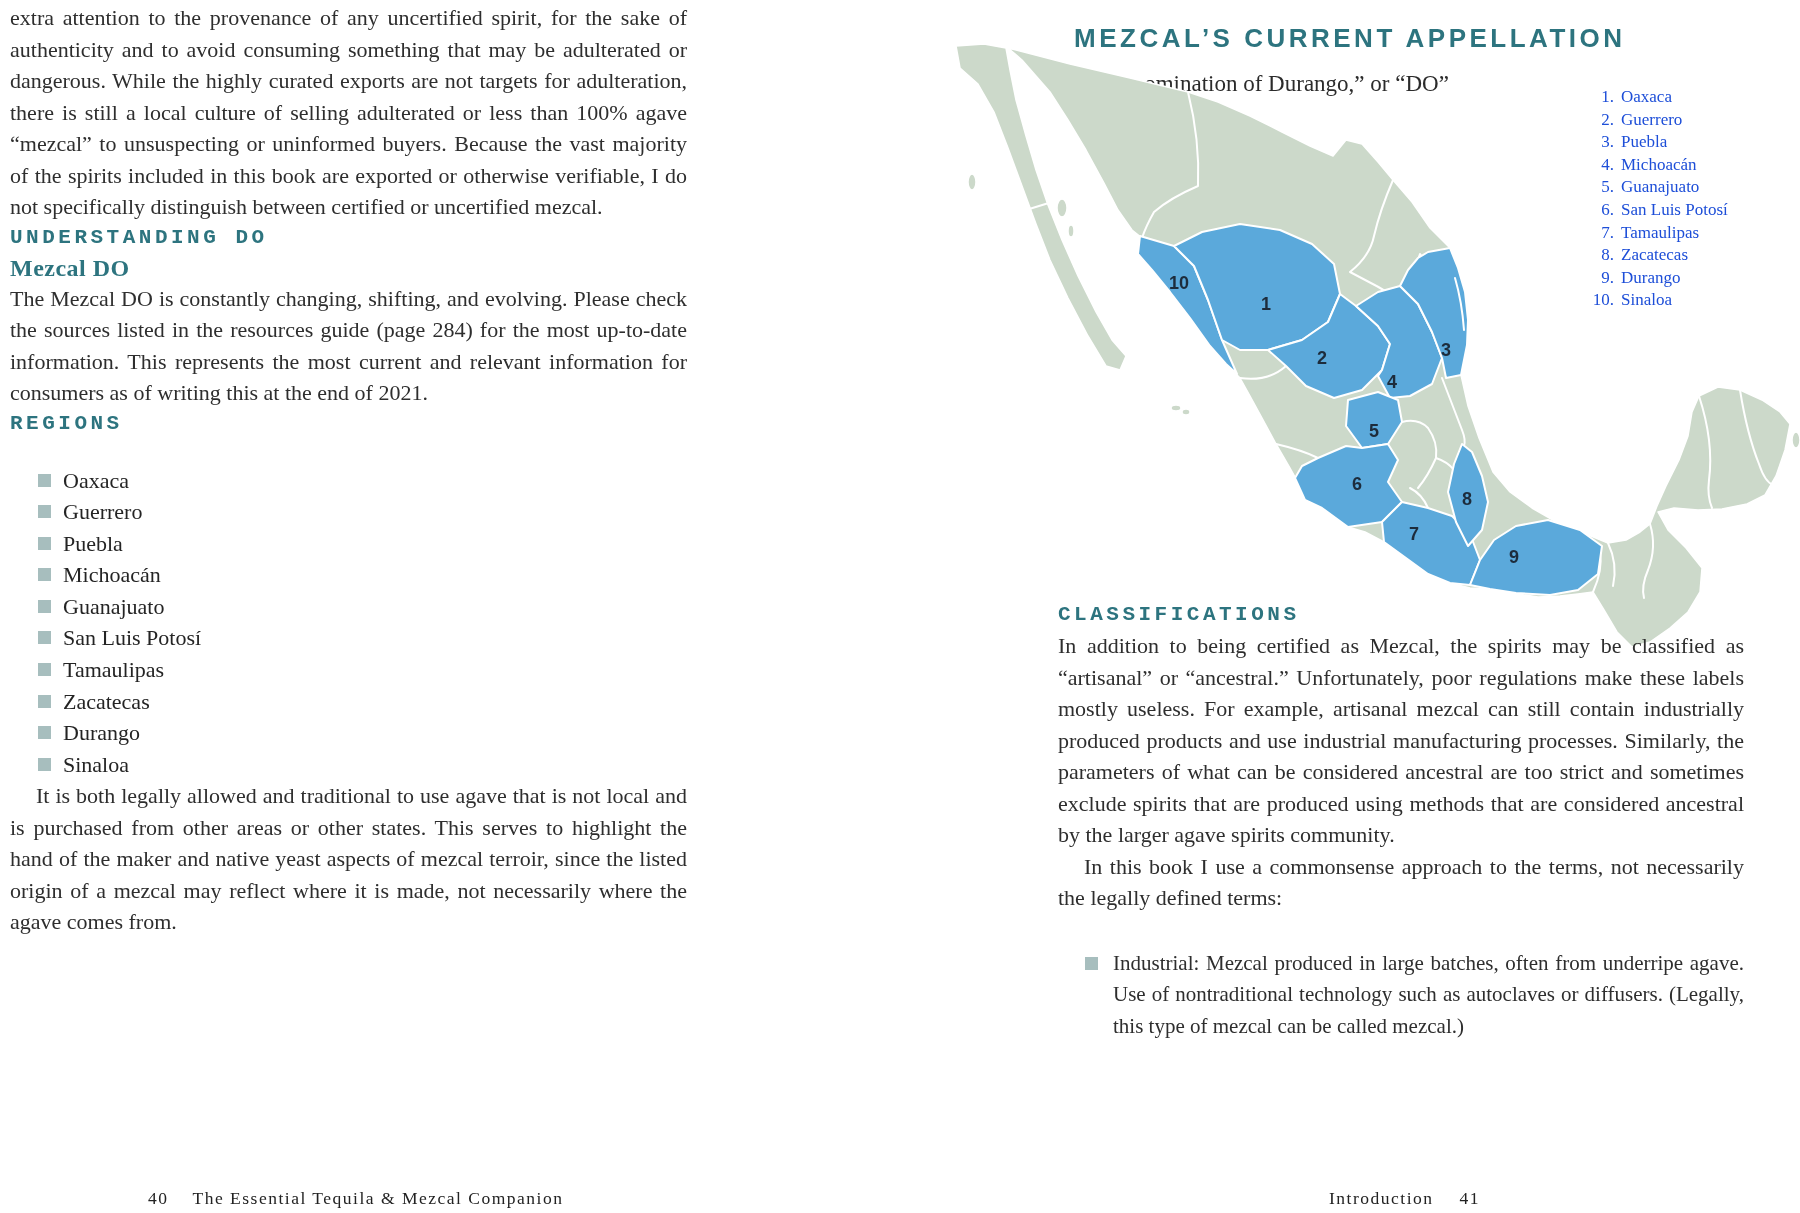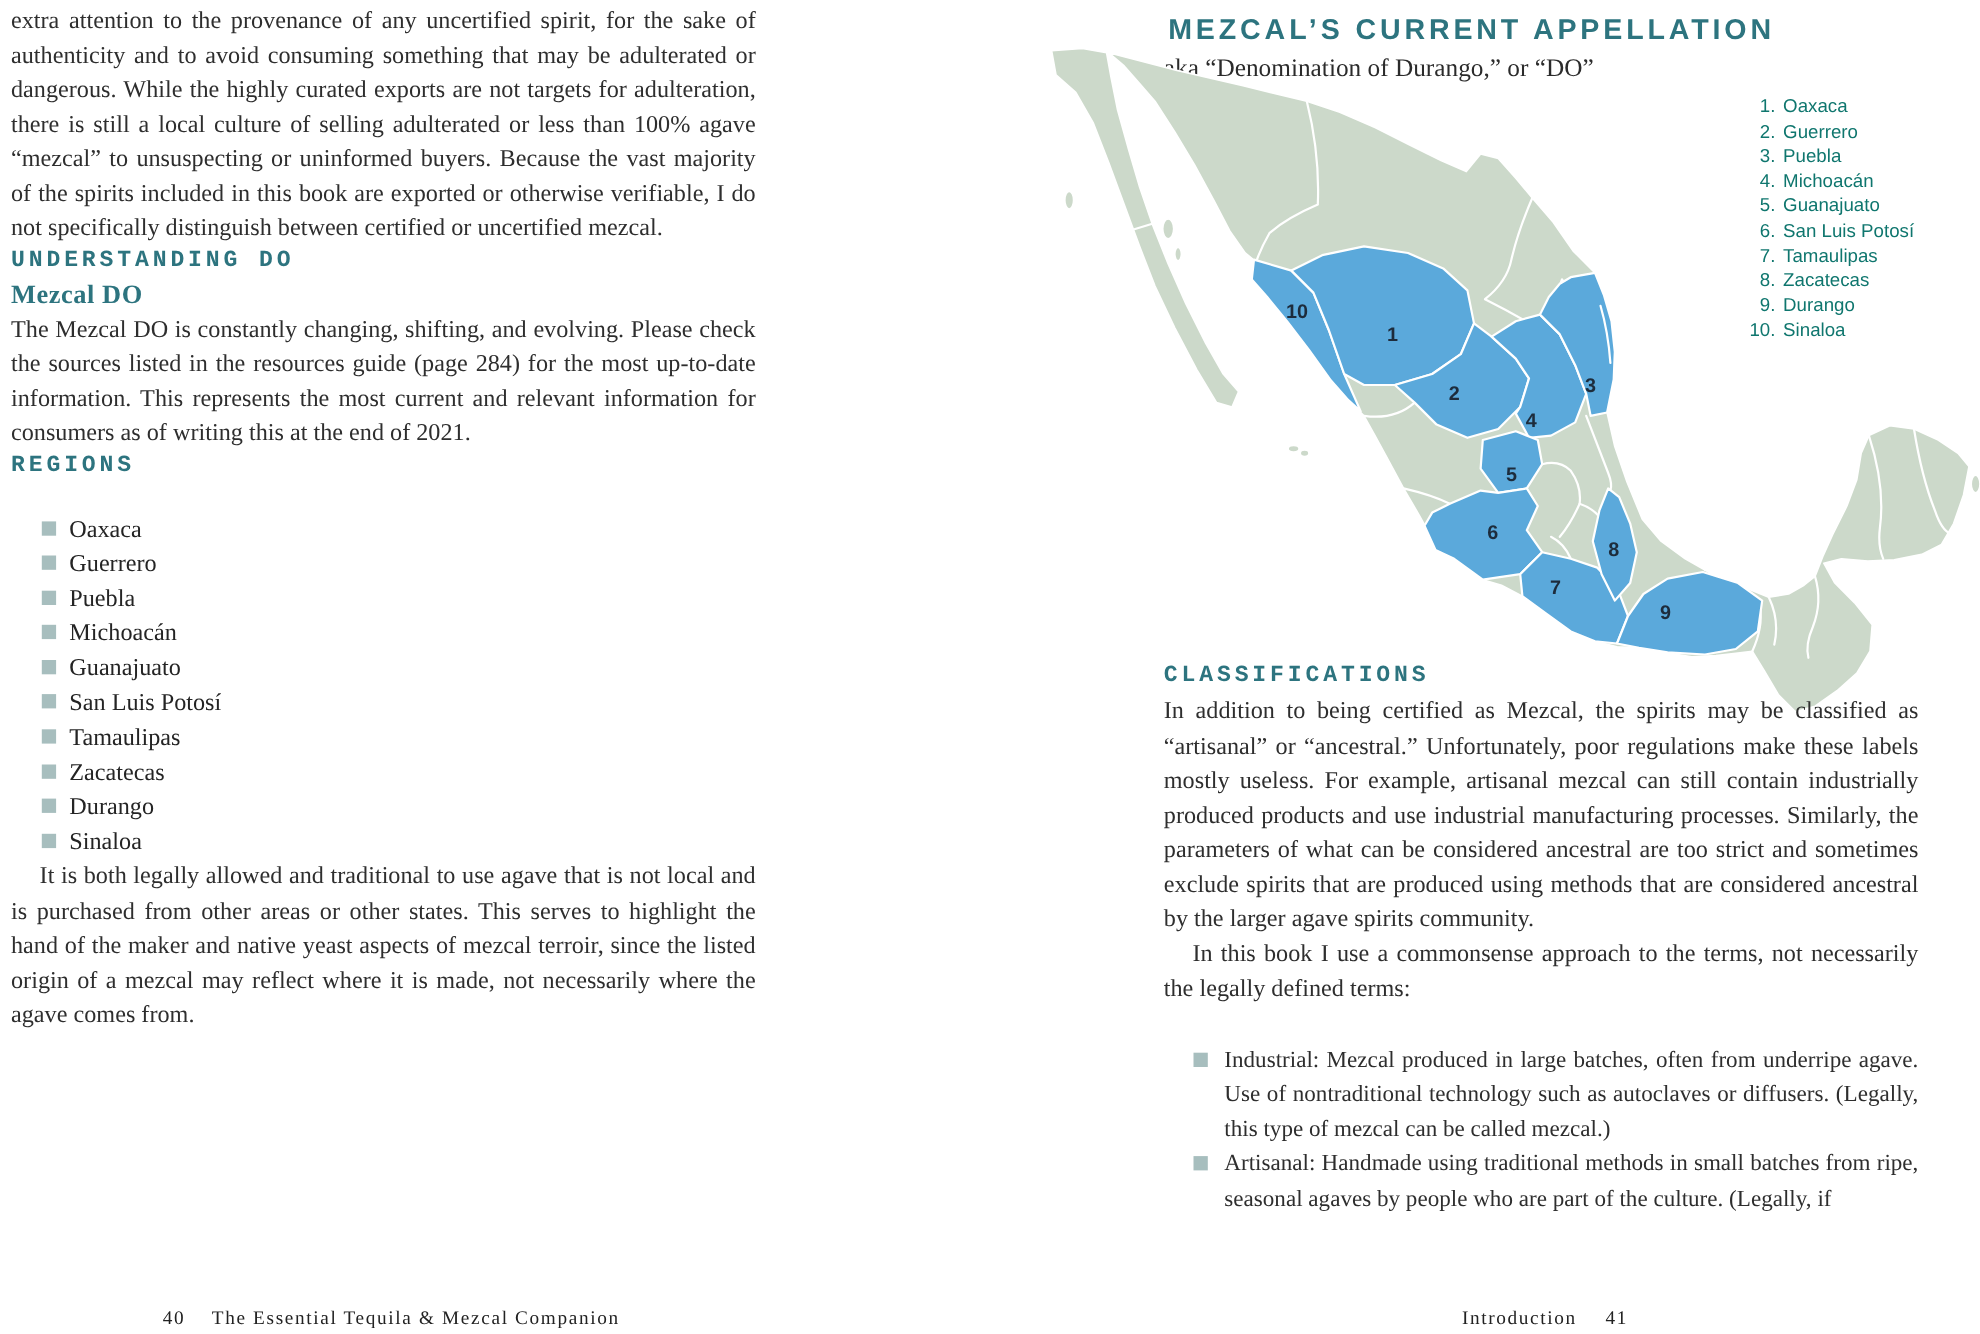--- a/index.html
+++ b/index.html
@@ -34,30 +34,30 @@
   ul.states li{
     display:flex;align-items:flex-start;line-height:31.6px;font-size:22px;color:#242424;
   }
   .sq{
     width:13px;height:13px;background:#a7bebe;flex:none;
     margin:9px 12px 0 28px;
   }
   
   .title-block{position:absolute;left:1058px;top:6px;width:700px;}
   h1.pagetitle{
-    margin:4px;font-family:"Liberation Sans", sans-serif;font-weight:bold;
+    margin:16px;font-family:"Liberation Sans", sans-serif;font-weight:bold;
     font-size:26px;line-height:32px;letter-spacing:3.5px;color:#2d747f;
   }
   p.subtitle{
     margin:6px 0 0 0;font-size:23px;line-height:28px;color:#2b2b2b;
   }
   .map-wrap{position:absolute;left:950px;top:40px;width:850px;height:612px;pointer-events:none;}
   .legend{
     position:absolute;left:1580px;top:86px;margin:0;padding:0;list-style:none;
-    font-family:Liberation Sans, sans-serif;font-size:17px;line-height:22.6px;color:#0f766e;
+    font-family:Liberation Serif, serif;font-size:17px;line-height:22.6px;color:#1d4ed8;
   }
   .legend .ln{display:inline-block;width:34px;text-align:right;margin-right:7px;}
   ul.defs{list-style:none;margin:34px 0 12px 0;padding:0;}
   ul.defs li{
     position:relative;padding-left:55px;font-size:21px;line-height:31.5px;
     text-align:justify;color:#2e2e2e;
   }
   ul.defs li .sq{position:absolute;left:27px;top:9px;margin:0;}
   .mt-rp1{margin-top:12px;}
   .footer{
@@ -214,19 +214,18 @@
     <li><span class="ln">9.</span><span>Durango</span></li>
     <li><span class="ln">10.</span><span>Sinaloa</span></li>
   </ol>
 
 <section class="col col-right">
   <h2 class="sec">CLASSIFICATIONS</h2>
   <p class="body mt-rp1">In addition to being certified as Mezcal, the spirits may be classified as “artisanal” or “ancestral.” Unfortunately, poor regulations make these labels mostly useless. For example, artisanal mezcal can still contain industrially produced products and use industrial manufacturing processes. Similarly, the parameters of what can be considered ancestral are too strict and sometimes exclude spirits that are produced using methods that are considered ancestral by the larger agave spirits community.</p>
   <p class="body indent">In this book I use a commonsense approach to the terms, not necessarily the legally defined terms:</p>
   <ul class="defs" id="defs-list">
       <li><span class="sq"></span><span>Industrial: Mezcal produced in large batches, often from underripe agave. Use of nontraditional technology such as autoclaves or diffusers. (Legally, this type of mezcal can be called mezcal.)</span></li>
-      <li><span class="sq"></span><span>Artisanal: Handmade using traditional methods in small batches from ripe, seasonal agaves by people who are part of the culture. (Legally, if</span></li>
     </ul>
 </section>
 
 <div class="footer footer-right">
   <span>Introduction</span><span class="pn">41</span>
 </div>
 
 </body></html>

